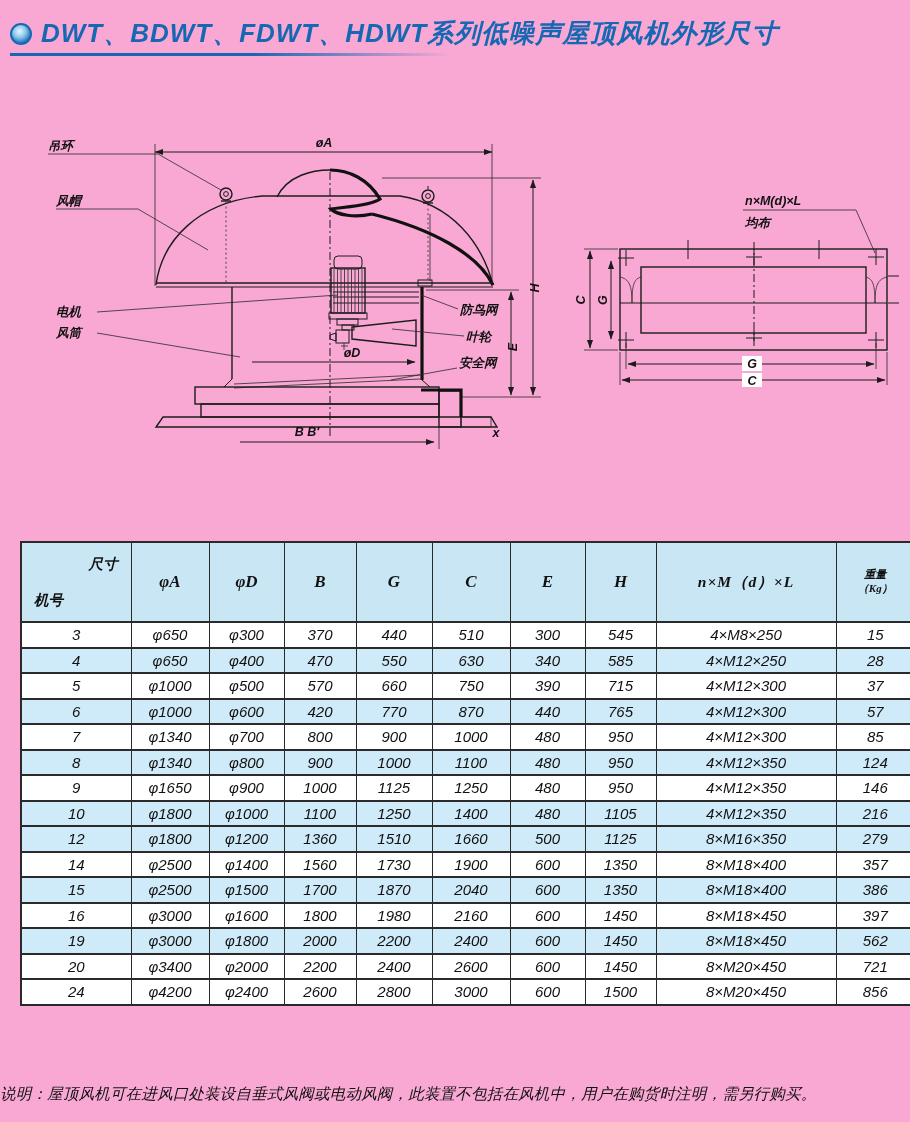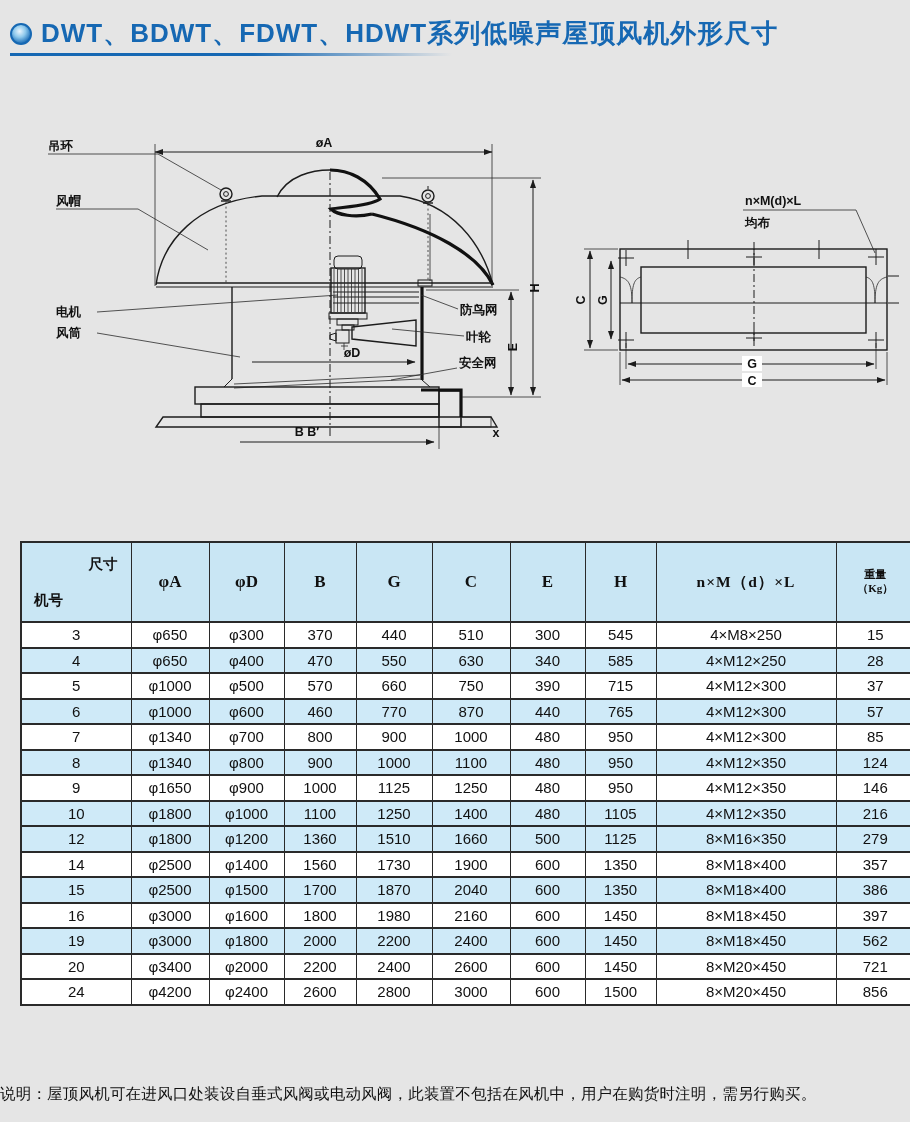--- a/index.html
+++ b/index.html
@@ -1,17 +1,17 @@
 <!DOCTYPE html>
 <html><head>
 <meta charset="utf-8">
 <style>
   html,body{margin:0;padding:0;background:#fff;}
-  .page{position:relative;width:910px;height:1122px;background:#e5e5e5;overflow:hidden;
-        font-family:"Liberation Sans",sans-serif;color:#111;}
+  .page{position:relative;width:910px;height:1122px;background:#f9a8d4;overflow:hidden;
+        font-family:"Liberation Sans",sans-serif;color:#111;font-style:italic;}
   
   .hdr{position:absolute;top:16px;left:10px;display:flex;align-items:center;gap:9px;}
   .bullet{width:22px;height:22px;border-radius:50%;border:2.5px solid #1668b3;box-sizing:border-box;
           background:radial-gradient(circle at 42% 35%, #eaf5fd 0%, #8ec9ec 38%, #1668b3 80%);}
   .title{font-size:26px;font-weight:bold;color:#1668b3;letter-spacing:1px;white-space:nowrap;}
   .rule{position:absolute;top:53px;left:10px;width:442px;height:3px;
         background:linear-gradient(to right,#1668b3 55%,rgba(22,104,179,0) 100%);}
   
   .diagram{position:absolute;top:128px;left:0;}
   .ln{stroke:#1c1c1c;stroke-width:1;fill:none;}
@@ -278,21 +278,21 @@
             <td>750</td>
             <td>390</td>
             <td>715</td>
             <td>4×M12×300</td>
             <td>37</td>
           </tr>
           <tr class="alt">
             <td>6</td>
             <td>φ1000</td>
             <td>φ600</td>
-            <td>460</td>
+            <td>420</td>
             <td>770</td>
             <td>870</td>
             <td>440</td>
             <td>765</td>
             <td>4×M12×300</td>
             <td>57</td>
           </tr>
           <tr>
             <td>7</td>
             <td>φ1340</td>

